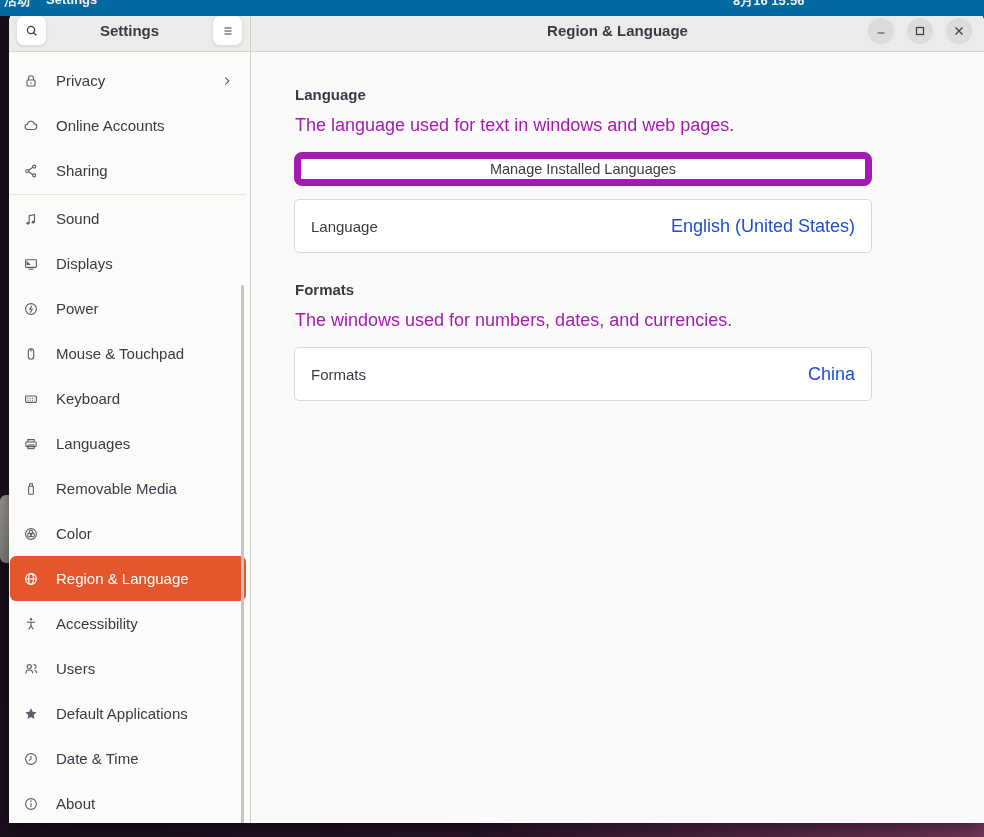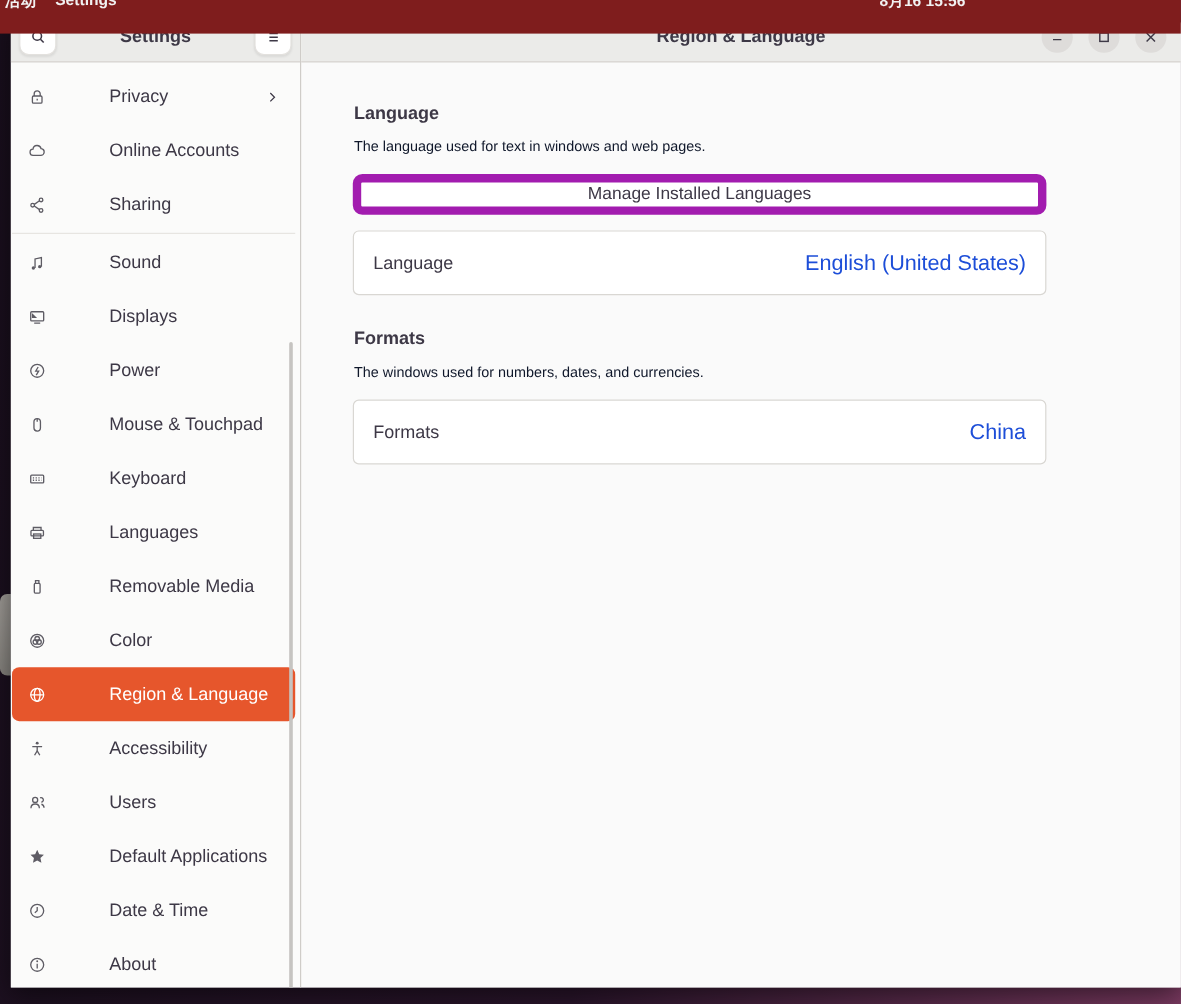--- a/index.html
+++ b/index.html
@@ -1,21 +1,21 @@
 <!DOCTYPE html>
 <html><head>
 <meta charset="utf-8">
 <style>
   html,body{margin:0;padding:0;width:984px;height:837px;overflow:hidden;
     font-family:"Liberation Sans",sans-serif;
     background:linear-gradient(100deg,#190f1d 0%,#2a152b 55%,#7b3a61 100%);}
   *{box-sizing:border-box;}
 
   
-  .topbar{position:absolute;left:0;top:0;width:984px;height:28px;background:#7f1d1d;overflow:hidden;z-index:5;}
+  .topbar{position:absolute;left:0;top:0;width:984px;height:16px;background:#0369a1;overflow:hidden;z-index:5;}
   .topbar span{position:absolute;top:-8px;color:#f1f1f1;font-size:13px;font-weight:bold;white-space:nowrap;}
   .tb-activities{left:4px;}
   .tb-app{left:46px;}
   .tb-clock{left:733px;}
 
   
   .behind-win{position:absolute;left:0;top:495px;width:9px;height:68px;
     background:linear-gradient(#a5a19c,#8a8782);border-radius:6px 0 0 6px;}
 
   
@@ -27,21 +27,21 @@
   .side-pane{width:242px;height:100%;background:#fbfbfa;border-right:1px solid #cfccc8;
     display:flex;flex-direction:column;position:relative;}
   .side-header{height:42px;background:#ebebe9;border-bottom:1px solid #d8d4d0;
     display:flex;align-items:center;padding:0 7px;flex:none;}
   .hdr-btn{width:31px;height:31px;background:#ffffff;border:1px solid #e3e1de;border-radius:8px;
     display:flex;align-items:center;justify-content:center;padding:0;
     box-shadow:0 1px 2px rgba(0,0,0,.08);cursor:pointer;}
   .side-title{flex:1;text-align:center;font-size:15px;font-weight:bold;color:#3d3846;}
 
   .side-list{flex:1;padding:6px 4px 0 1px;overflow:hidden;}
-  .row{height:45px;display:flex;align-items:center;padding-left:13px;border-radius:6px;cursor:pointer;gap:35px;}
+  .row{height:45px;display:flex;align-items:center;padding-left:13px;border-radius:6px;cursor:pointer;}
   .row .ic{width:16px;height:16px;flex:none;display:flex;align-items:center;justify-content:center;}
   .row .lbl{margin-left:17px;font-size:15px;color:#3d3846;white-space:nowrap;}
   .row.selected{background:#e6562c;}
   .row.selected .lbl{color:#ffffff;}
   .row .chev{margin-left:auto;margin-right:12px;display:flex;}
   .sep{height:1px;background:#e7e5e1;margin:1px 0;}
   .side-scrollbar{position:absolute;right:6px;top:275px;width:3px;height:545px;
     background:#c6c4c1;border-radius:2px;}
 
   
@@ -49,21 +49,21 @@
   .main-header{height:42px;background:#ebebe9;border-bottom:1px solid #d8d4d0;
     display:flex;align-items:center;justify-content:center;position:relative;flex:none;}
   .main-title{font-size:15px;font-weight:bold;color:#3d3846;}
   .win-controls{position:absolute;right:12px;top:0;height:42px;display:flex;align-items:center;gap:13px;}
   .wc-btn{width:26px;height:26px;border-radius:50%;background:#dedcda;border:none;padding:0;
     display:flex;align-items:center;justify-content:center;cursor:pointer;}
 
   .content{flex:1;padding-top:34px;overflow:hidden;}
   .col{width:578px;margin-left:43px;}
   .sec-title{font-size:15px;font-weight:bold;color:#3d3846;margin:0 0 12px 1px;}
-  .sec-desc{font-size:12px;color:#0f172a;margin:0 0 16px 1px;}
+  .sec-desc{font-size:18px;color:#a21caf;margin:0 0 16px 1px;}
   .manage-btn{width:100%;height:34px;background:#ffffff;border:7px solid #a21caf;border-radius:8px;
     font-family:"Liberation Sans",sans-serif;font-size:14.5px;color:#3d3846;cursor:pointer;
     margin-bottom:13px;}
   .card{background:#ffffff;border:1px solid #d9d7d3;border-radius:5px;height:54px;
     display:flex;align-items:center;justify-content:space-between;padding:0 16px;cursor:pointer;}
   .card .c-lbl{font-size:15px;color:#3d3846;}
   .card .c-val{font-size:18px;color:#1d4ed8;}
   .sec2{margin-top:28px;}
 
   svg{display:block;}

